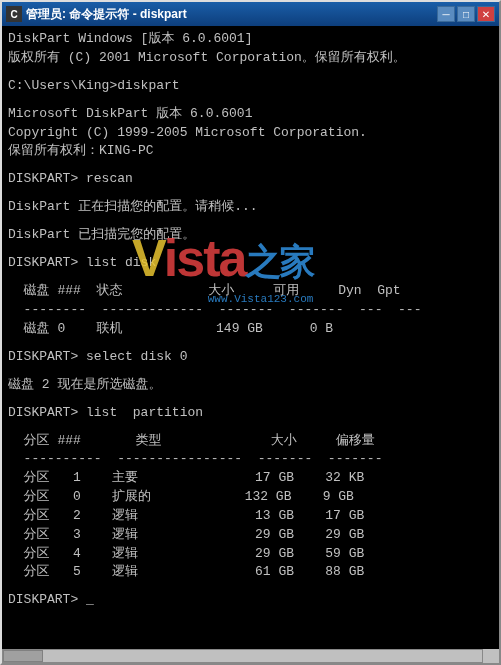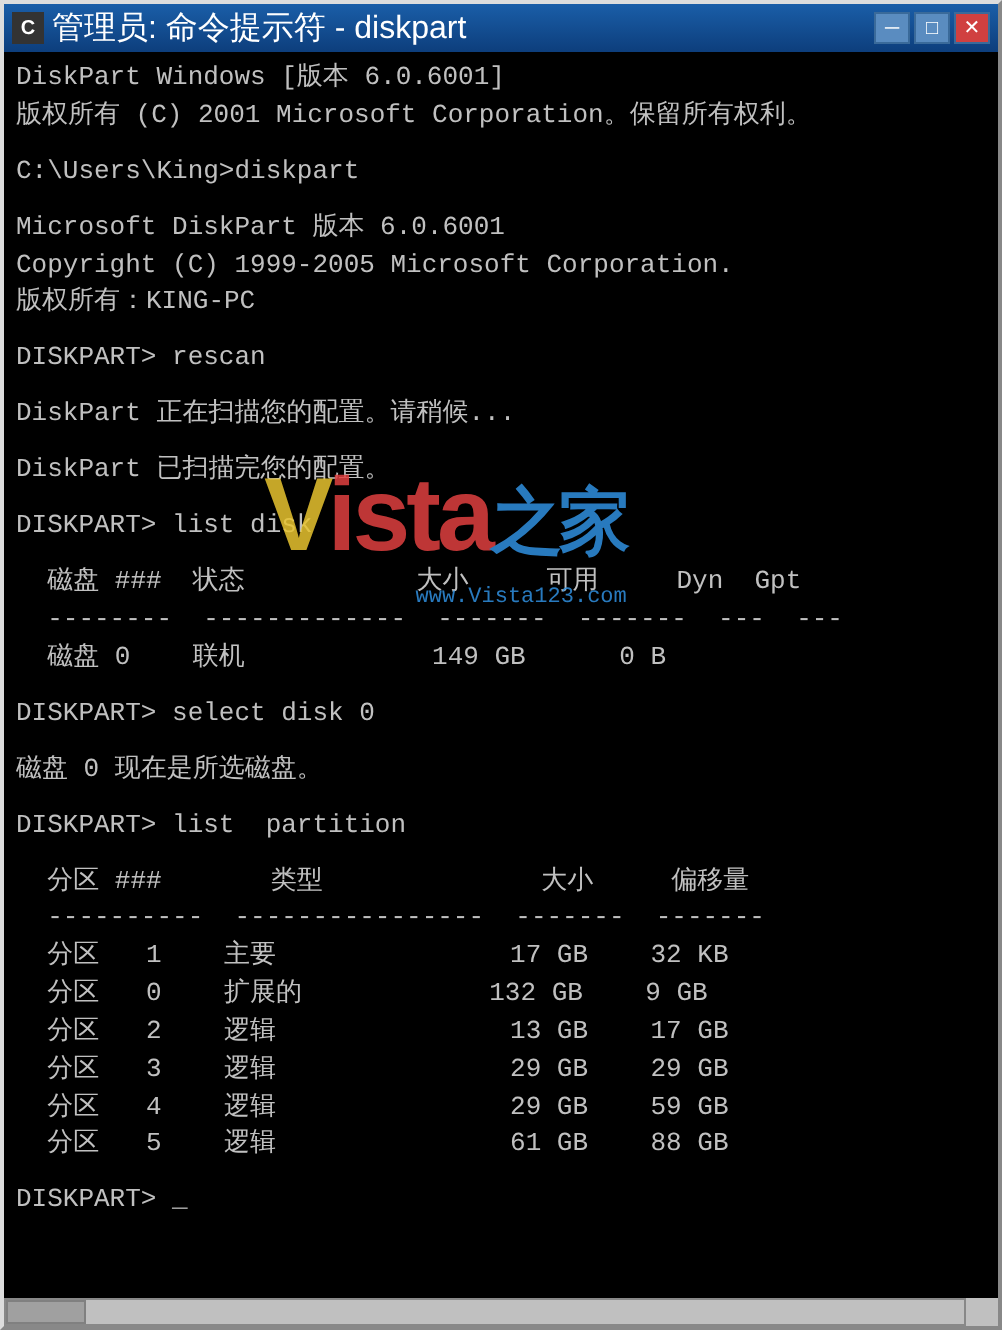--- a/index.html
+++ b/index.html
@@ -40,22 +40,22 @@
       background: #333;
       display: flex;
       align-items: center;
       justify-content: center;
       font-size: 10px;
       color: #fff;
       font-weight: bold;
     }
     .title-text {
       color: white;
-      font-size: 16px;
-      font-weight: normal;
+      font-size: 12px;
+      font-weight: bold;
       font-family: 'Microsoft YaHei', Arial, sans-serif;
     }
     .title-buttons {
       display: flex;
       gap: 2px;
     }
     .title-btn {
       width: 18px;
       height: 16px;
       background: #5a8cc0;
@@ -163,37 +163,37 @@
       <div class="watermark-url">www.Vista123.com</div>
     </div>
     <div id="terminal-lines">
         <div class="terminal-line">DiskPart Windows [版本 6.0.6001]</div>
         <div class="terminal-line">版权所有 (C) 2001 Microsoft Corporation。保留所有权利。</div>
         <div class="terminal-line" style="line-height: 0.7;">&nbsp;</div>
         <div class="terminal-line">C:\Users\King&gt;diskpart</div>
         <div class="terminal-line" style="line-height: 0.7;">&nbsp;</div>
         <div class="terminal-line">Microsoft DiskPart 版本 6.0.6001</div>
         <div class="terminal-line">Copyright (C) 1999-2005 Microsoft Corporation.</div>
-        <div class="terminal-line">版权所有：KING-PC</div>
+        <div class="terminal-line">保留所有权利：KING-PC</div>
         <div class="terminal-line" style="line-height: 0.7;">&nbsp;</div>
         <div class="terminal-line">DISKPART&gt; rescan</div>
         <div class="terminal-line" style="line-height: 0.7;">&nbsp;</div>
         <div class="terminal-line">DiskPart 正在扫描您的配置。请稍候...</div>
         <div class="terminal-line" style="line-height: 0.7;">&nbsp;</div>
         <div class="terminal-line">DiskPart 已扫描完您的配置。</div>
         <div class="terminal-line" style="line-height: 0.7;">&nbsp;</div>
         <div class="terminal-line">DISKPART&gt; list disk</div>
         <div class="terminal-line" style="line-height: 0.7;">&nbsp;</div>
         <div class="terminal-line">  磁盘 ###  状态           大小     可用     Dyn  Gpt</div>
         <div class="terminal-line">  --------  -------------  -------  -------  ---  ---</div>
         <div class="terminal-line">  磁盘 0    联机            149 GB      0 B</div>
         <div class="terminal-line" style="line-height: 0.7;">&nbsp;</div>
         <div class="terminal-line">DISKPART&gt; select disk 0</div>
         <div class="terminal-line" style="line-height: 0.7;">&nbsp;</div>
-        <div class="terminal-line">磁盘 0 现在是所选磁盘。</div>
+        <div class="terminal-line">磁盘 2 现在是所选磁盘。</div>
         <div class="terminal-line" style="line-height: 0.7;">&nbsp;</div>
         <div class="terminal-line">DISKPART&gt; list  partition</div>
         <div class="terminal-line" style="line-height: 0.7;">&nbsp;</div>
         <div class="terminal-line">  分区 ###       类型              大小     偏移量</div>
         <div class="terminal-line">  ----------  ----------------  -------  -------</div>
         <div class="terminal-line">  分区   1    主要               17 GB    32 KB</div>
         <div class="terminal-line">  分区   0    扩展的            132 GB    9 GB</div>
         <div class="terminal-line">  分区   2    逻辑               13 GB    17 GB</div>
         <div class="terminal-line">  分区   3    逻辑               29 GB    29 GB</div>
         <div class="terminal-line">  分区   4    逻辑               29 GB    59 GB</div>

